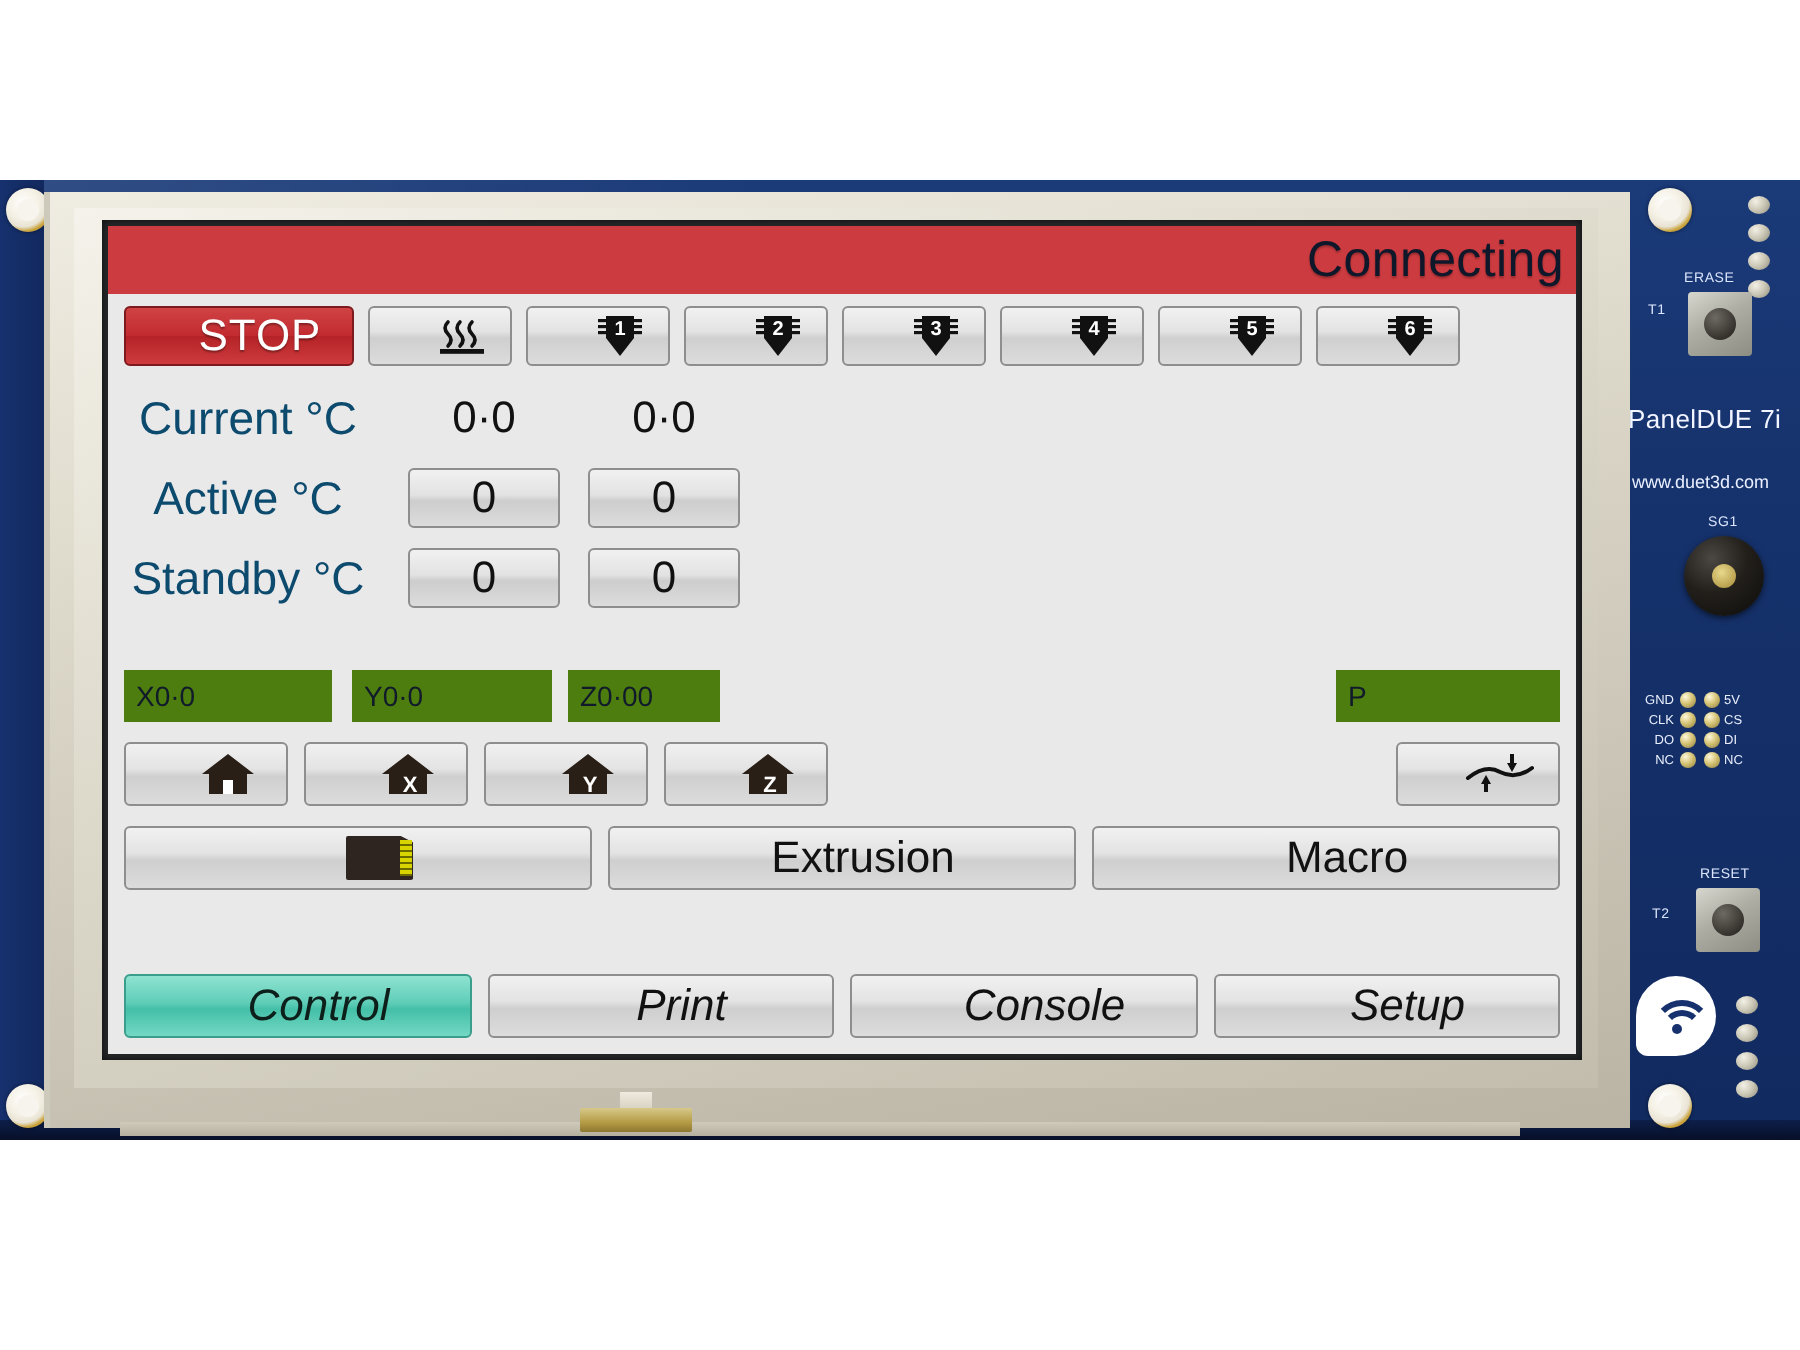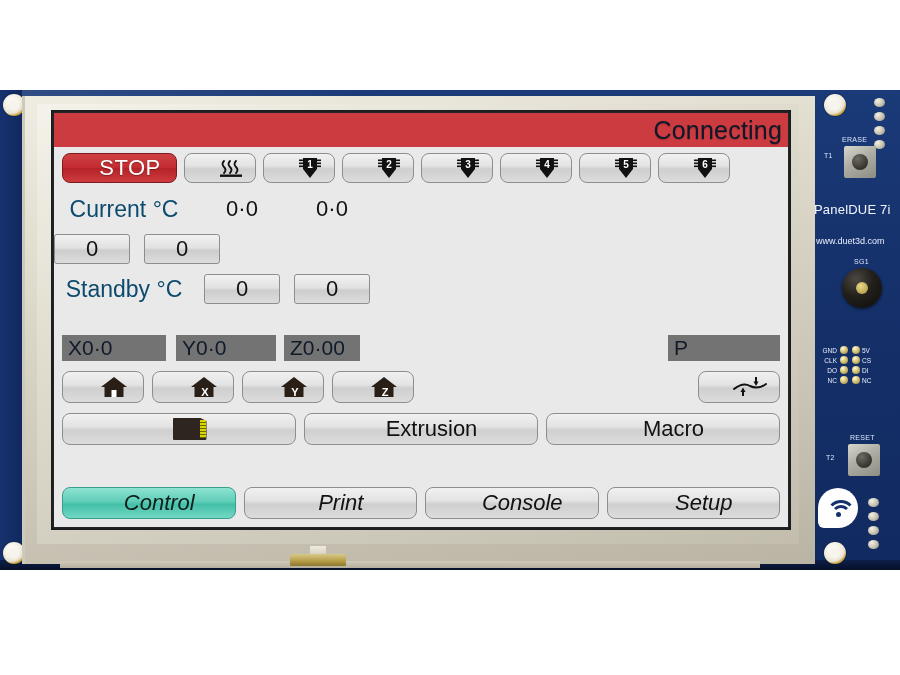--- a/index.html
+++ b/index.html
@@ -111,21 +111,21 @@
     display: flex;
     align-items: center;
     padding: 0 8px;
     box-sizing: border-box;
     gap: 7px;
   }
 
   .btn {
     background: linear-gradient(180deg,#f1f1f1 0%, #e3e3e3 42%, #cfcfcf 54%, #dcdcdc 100%);
     border: 1px solid #8e8e8e;
-    border-radius: 8px;
+    border-radius: 3px;
     display: flex;
     align-items: center;
     justify-content: center;
     color: #111;
     box-sizing: border-box;
     user-select: none;
     padding-left: 21px;
   }
 
   .btn-stop {
@@ -183,23 +183,23 @@
 
   
   .row-axis {
     position: absolute;
     left: 0; top: 222px;
     width: 100%; height: 30px;
   }
   .axis-field {
     position: absolute;
     top: 0; height: 26px;
-    background: #737373;
+    background: #4d7c0f;
     color: #101a2a;
-    font-size: 21px;
+    font-size: 14px;
     line-height: 26px;
     padding-left: 6px;
     box-sizing: border-box;
   }
 
   
   .row-home {
     position: absolute;
     left: 0; top: 258px;
     width: 100%; height: 36px;
@@ -562,20 +562,21 @@
 
             <div class="temp-table">
 
               <div class="temp-row">
                 <div class="temp-label">Current °C</div>
                 <div class="temp-cell">0·0</div>
                 <div class="temp-cell">0·0</div>
               </div>
 
               <div class="temp-row">
+                <div class="temp-label">Active °C</div>
                 <div class="temp-cell field">0</div>
                 <div class="temp-cell field">0</div>
               </div>
 
               <div class="temp-row">
                 <div class="temp-label">Standby °C</div>
                 <div class="temp-cell field">0</div>
                 <div class="temp-cell field">0</div>
               </div>
             </div>

